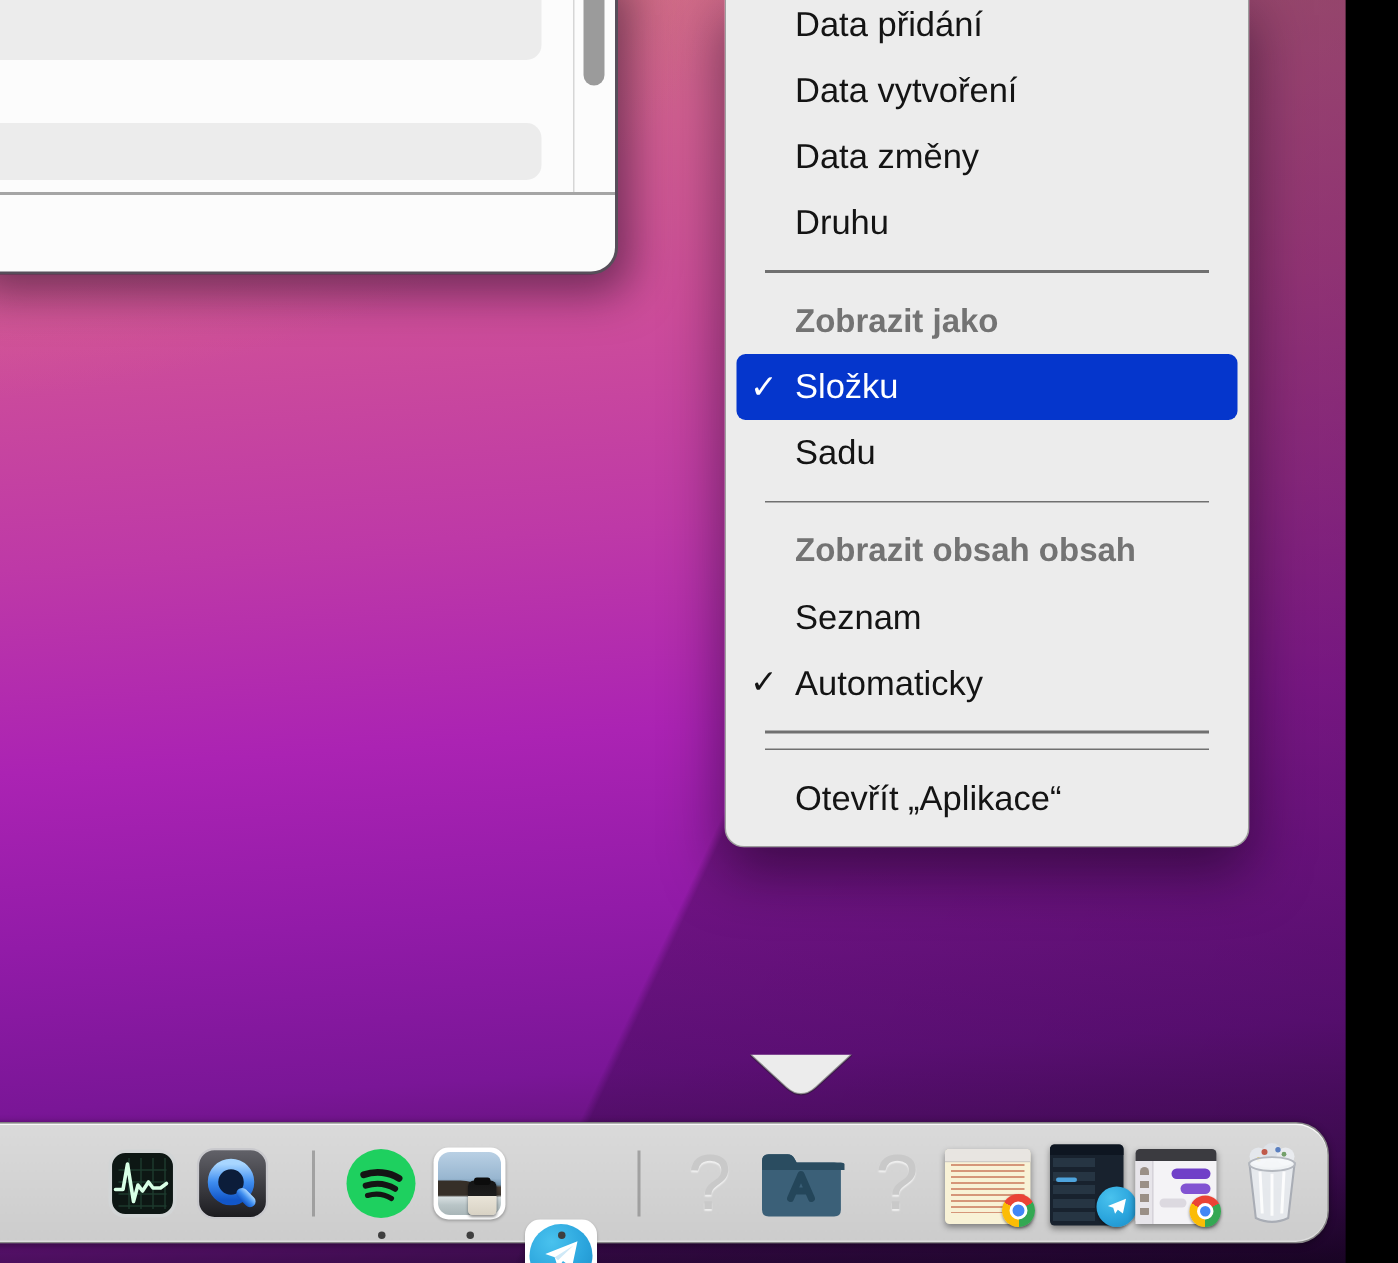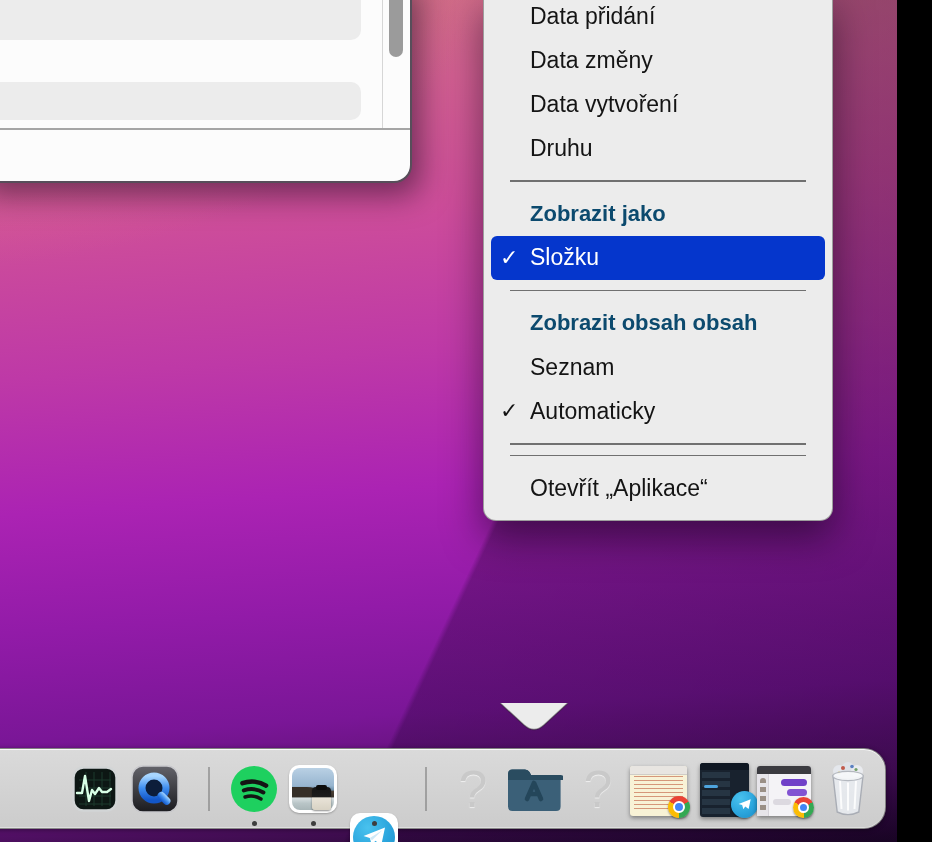--- a/index.html
+++ b/index.html
@@ -41,21 +41,21 @@
     margin:0 7px;padding-left:39px;border-radius:6px;
     font-size:23px;color:#141414;white-space:nowrap;
   }
   .menu-item.selected{background:#0536cc;color:#ffffff;}
   .menu-check{
     position:absolute;left:9px;top:0;height:44px;display:flex;align-items:center;
     font-size:22px;font-weight:600;
   }
   .menu-header{
     height:44px;display:flex;align-items:center;margin:0 7px;padding-left:39px;
-    font-size:22px;font-weight:600;color:#0c4a6e;white-space:nowrap;
+    font-size:22px;font-weight:600;color:#737373;white-space:nowrap;
   }
   .menu-sep{height:1.5px;background:rgba(35,35,35,0.62);margin:10px 26px;}
   .submenu-arrow{
     position:absolute;right:20px;top:0;height:44px;display:flex;align-items:center;
     font-size:30px;font-weight:600;transform:scaleX(0.85);color:#141414;
   }
   .menu-tail{position:absolute;left:500px;top:703px;z-index:6;}
   
   .dock{
     position:absolute;left:-40px;top:748px;width:926px;height:81px;
@@ -104,36 +104,39 @@
     <div class="win-vline"></div>
     <div class="win-thumb"></div>
     <div class="win-divider"></div>
   </div>
 
   <div class="context-menu">
     <div class="menu-item">
         <span>Data přidání</span>
       </div>
     <div class="menu-item">
+        <span>Data vytvoření</span>
+      </div>
+    <div class="menu-item">
         <span>Data změny</span>
-      </div>
-    <div class="menu-item">
-        <span>Data vytvoření</span>
       </div>
     <div class="menu-item">
         <span>Druhu</span>
       </div>
 
     <div class="menu-sep"></div>
     <div class="menu-header">Zobrazit jako</div>
 
     <div class="menu-item selected">
       <span class="menu-check">✓</span>
       <span>Složku</span>
     </div>
+    <div class="menu-item">
+        <span>Sadu</span>
+      </div>
 
     <div class="menu-sep"></div>
     <div class="menu-header">Zobrazit obsah obsah</div>
 
     <div class="menu-item">
         <span>Seznam</span>
       </div>
     <div class="menu-item">
       <span class="menu-check">✓</span>
       <span>Automaticky</span>

